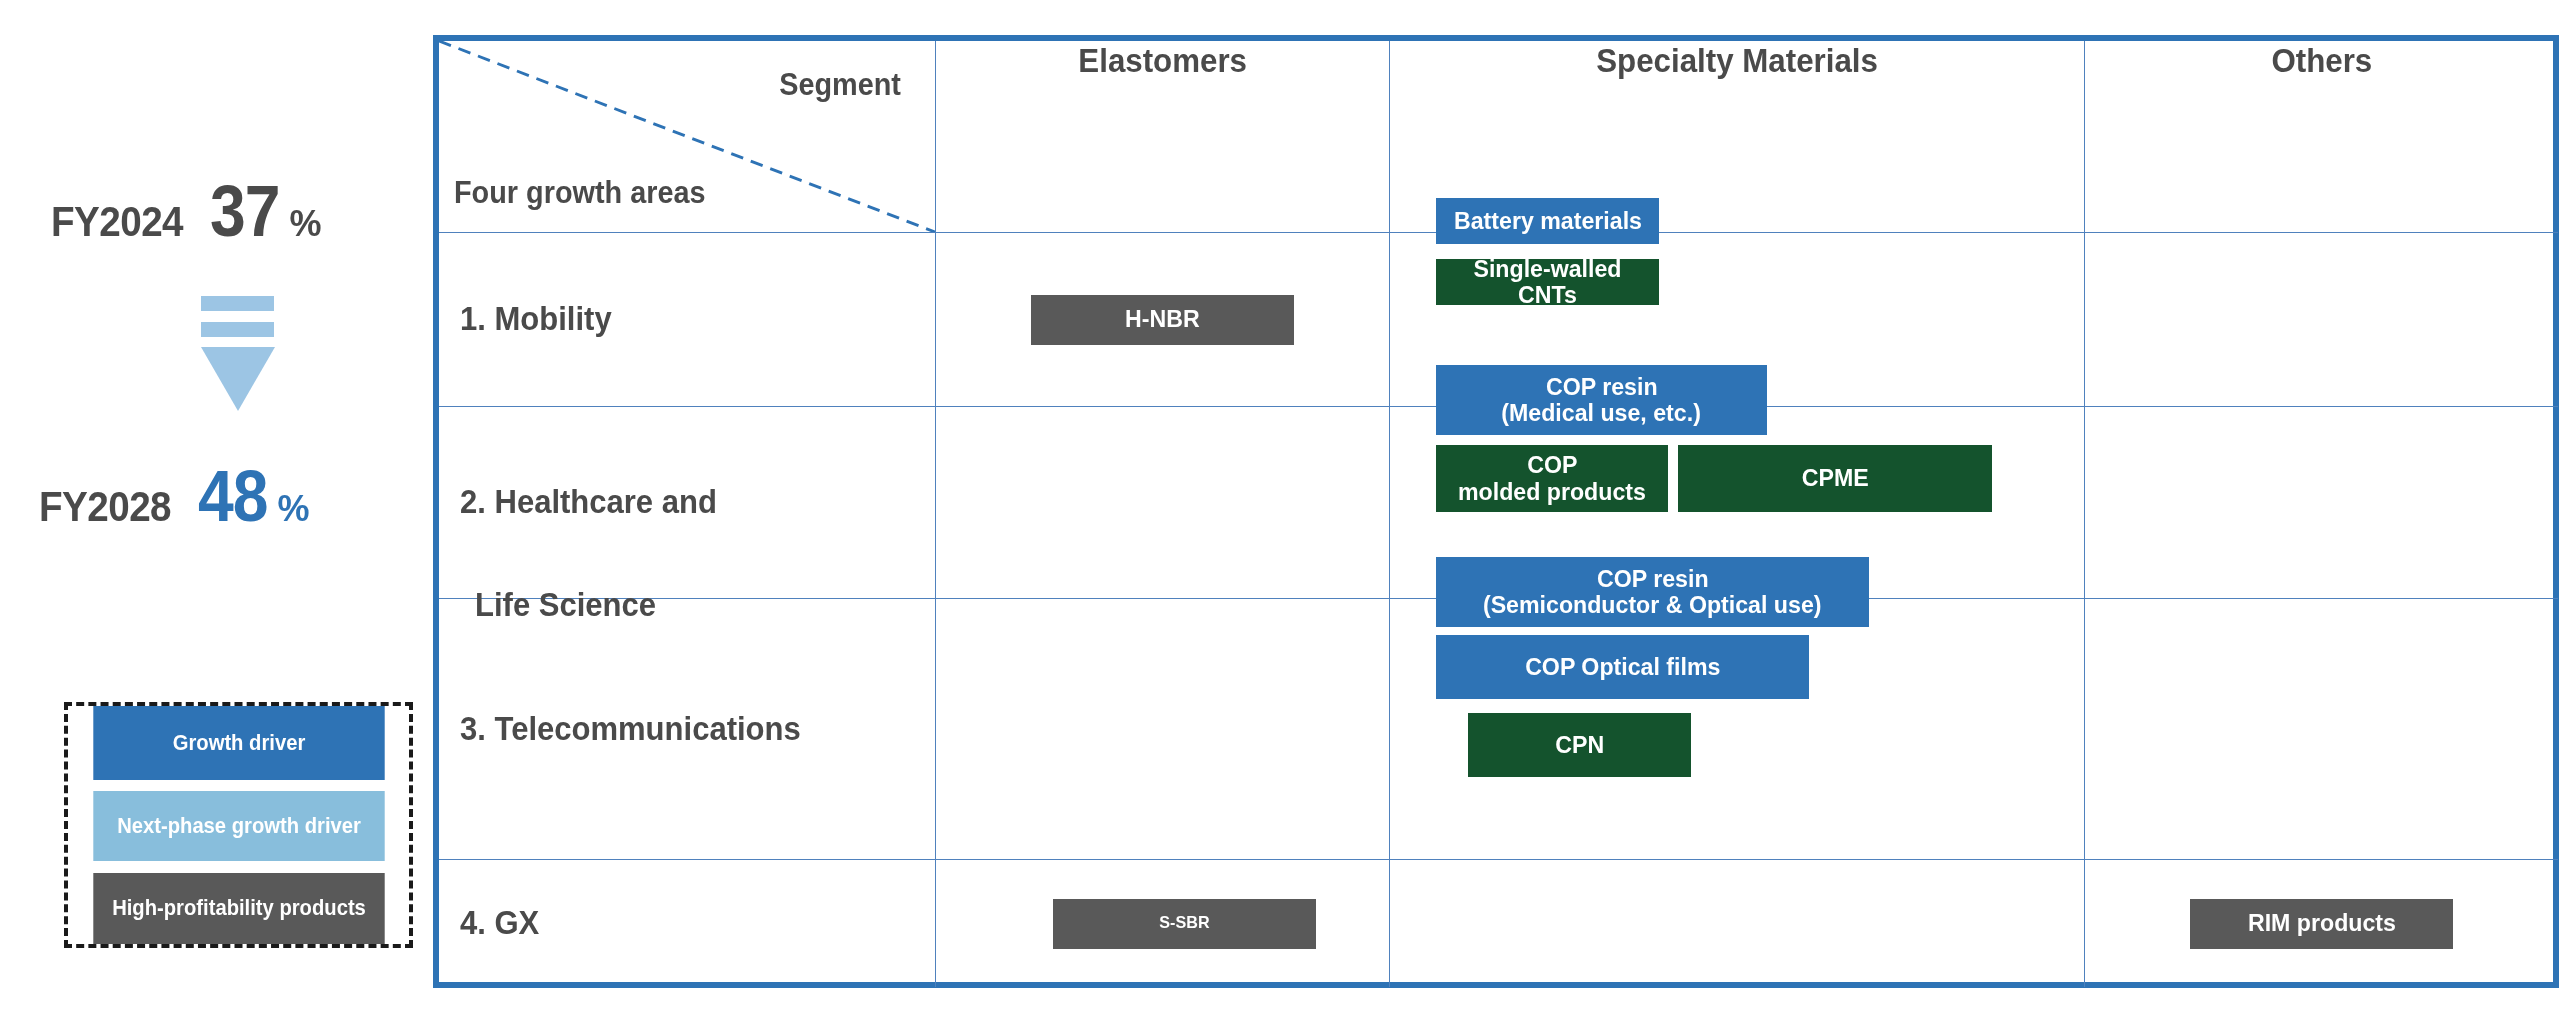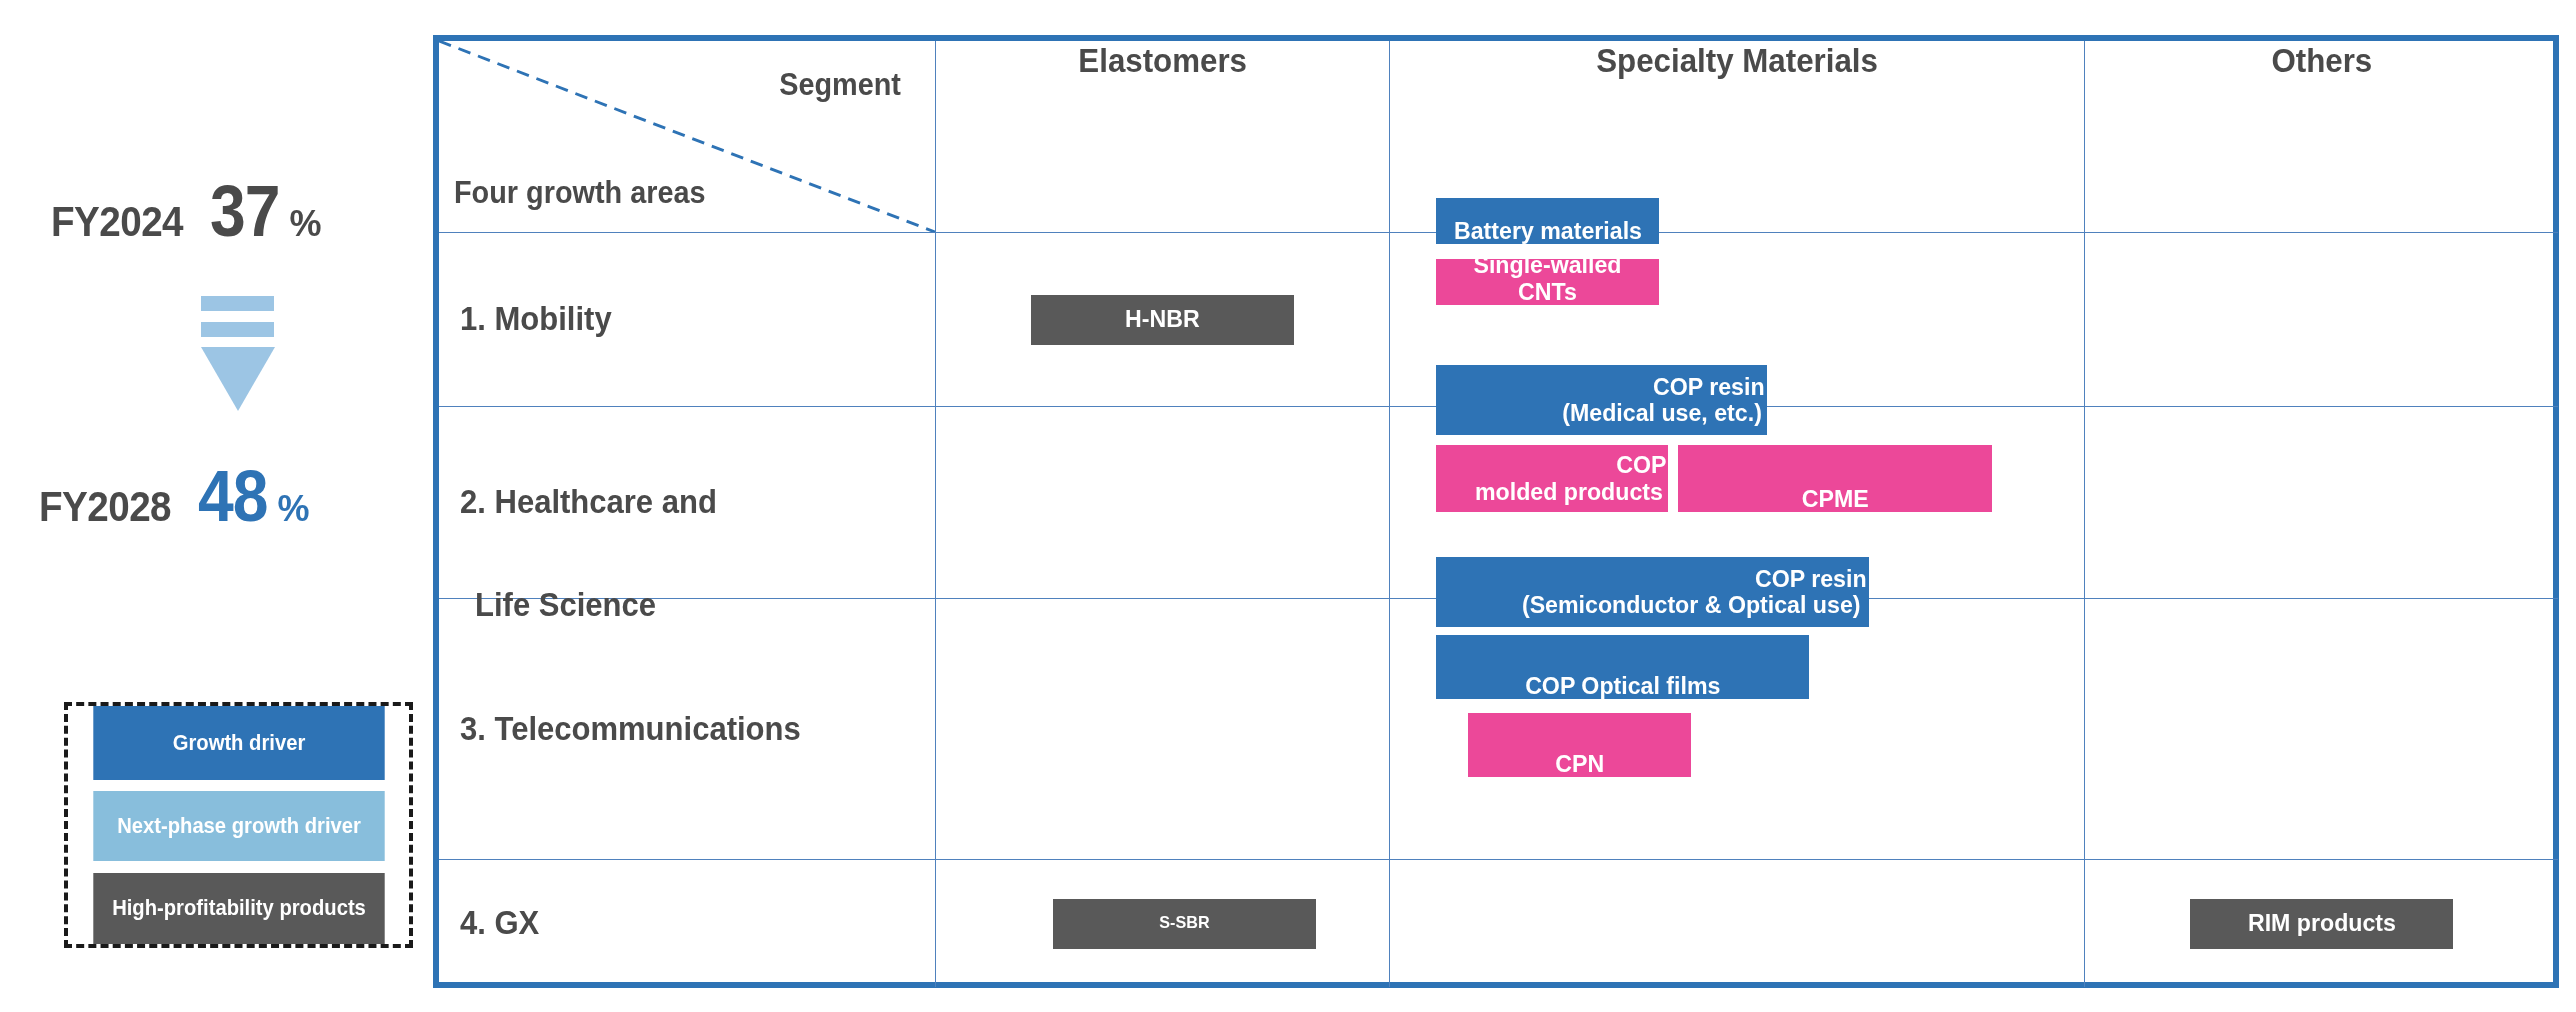--- a/index.html
+++ b/index.html
@@ -110,27 +110,27 @@
   .body-cell{display:flex;align-items:center;justify-content:center;}
 
   
   .chip{
     box-sizing:border-box;display:flex;align-items:center;
     justify-content:center;text-align:center;color:#ffffff;
     font-weight:bold;line-height:1.08;
   }
   .chip span{transform:scaleX(0.95);display:block;}
   .chip.blue{background:#2E73B5;}
-  .chip.lblue{background:#ec4899;}
+  .chip.lblue{background:#14532d;}
   .chip.grey{background:#595959;}
 
   
   .overlay{position:absolute;left:0;top:0;width:2113px;height:940px;
            pointer-events:none;}
-  .overlay > *{pointer-events:auto;align-items:flex-end;}
+  .overlay > *{pointer-events:auto;}
 </style>
 </head>
 <body>
 
 <div class="root">
 
   <div class="left-panel">
 
     <div class="fy-row fy-2024">
       <span class="fy-label">FY2024</span>

